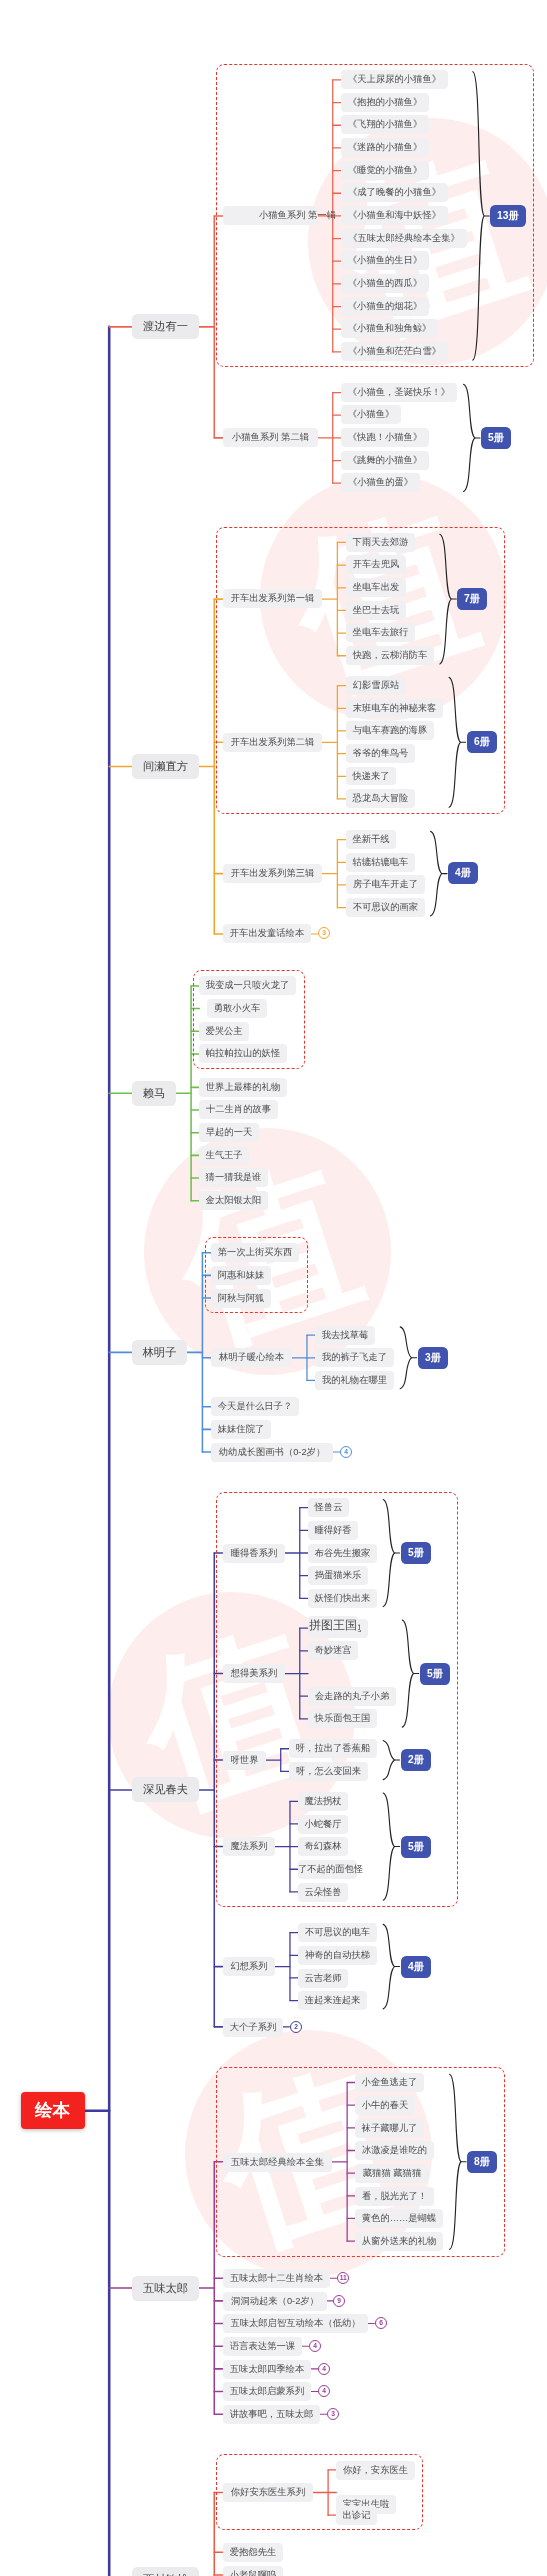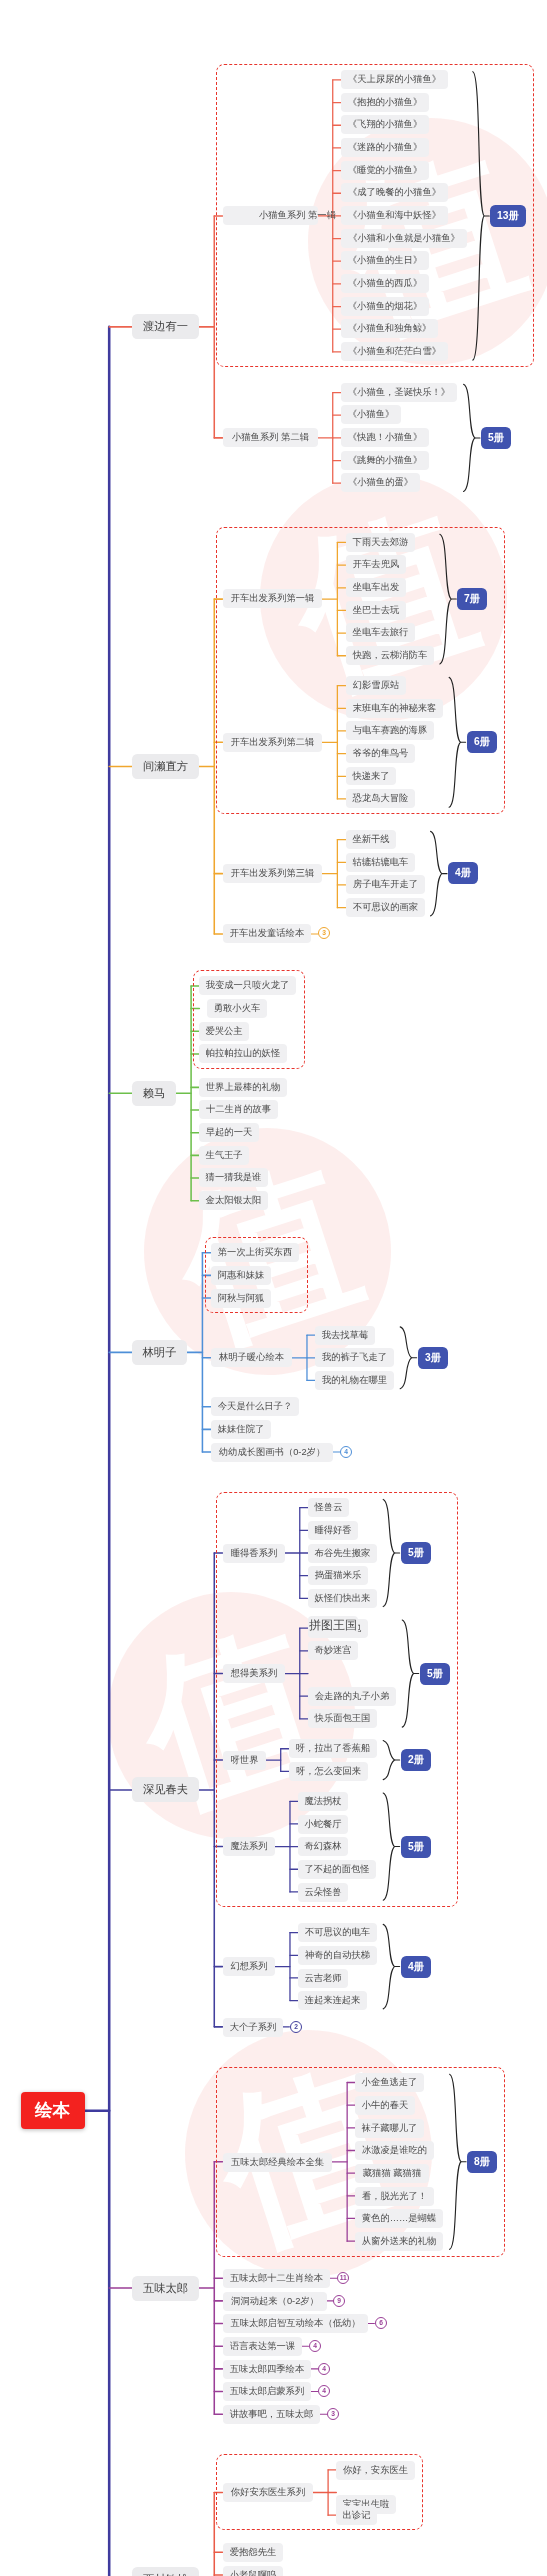--- a/index.html
+++ b/index.html
@@ -350,21 +350,21 @@
 <div id="nodes">
     <div class="node branch" style="left: 132px; top: 314px; width: 67px; height: 25px; line-height: 25px; font-size: 11.3px;">渡边有一</div>
     <div class="node" style="left: 223px; top: 206px; width: 95px; height: 18.5px; line-height: 18.5px; font-size: 9.3px; padding-left: 36px;">小猫鱼系列 第一辑</div>
     <div class="node" style="left: 341px; top: 70px; width: 107px; height: 18.5px; line-height: 18.5px; font-size: 9.3px;">《天上尿尿的小猫鱼》</div>
     <div class="node" style="left: 341px; top: 93px; width: 88px; height: 18.5px; line-height: 18.5px; font-size: 9.3px;">《抱抱的小猫鱼》</div>
     <div class="node" style="left: 341px; top: 115px; width: 88px; height: 18.5px; line-height: 18.5px; font-size: 9.3px;">《飞翔的小猫鱼》</div>
     <div class="node" style="left: 341px; top: 138px; width: 88px; height: 18.5px; line-height: 18.5px; font-size: 9.3px;">《迷路的小猫鱼》</div>
     <div class="node" style="left: 341px; top: 161px; width: 88px; height: 18.5px; line-height: 18.5px; font-size: 9.3px;">《睡觉的小猫鱼》</div>
     <div class="node" style="left: 341px; top: 183px; width: 107px; height: 18.5px; line-height: 18.5px; font-size: 9.3px;">《成了晚餐的小猫鱼》</div>
     <div class="node" style="left: 341px; top: 206px; width: 107px; height: 18.5px; line-height: 18.5px; font-size: 9.3px;">《小猫鱼和海中妖怪》</div>
-    <div class="node" style="left: 341px; top: 229px; width: 126px; height: 18.5px; line-height: 18.5px; font-size: 9.3px;">《小猫和小鱼就是小猫鱼》</div>
+    <div class="node" style="left: 341px; top: 229px; width: 126px; height: 18.5px; line-height: 18.5px; font-size: 9.3px;">《五味太郎经典绘本全集》</div>
     <div class="node" style="left: 341px; top: 251px; width: 88px; height: 18.5px; line-height: 18.5px; font-size: 9.3px;">《小猫鱼的生日》</div>
     <div class="node" style="left: 341px; top: 274px; width: 88px; height: 18.5px; line-height: 18.5px; font-size: 9.3px;">《小猫鱼的西瓜》</div>
     <div class="node" style="left: 341px; top: 297px; width: 88px; height: 18.5px; line-height: 18.5px; font-size: 9.3px;">《小猫鱼的烟花》</div>
     <div class="node" style="left: 341px; top: 319px; width: 97px; height: 18.5px; line-height: 18.5px; font-size: 9.3px;">《小猫鱼和独角鲸》</div>
     <div class="node" style="left: 341px; top: 342px; width: 107px; height: 18.5px; line-height: 18.5px; font-size: 9.3px;">《小猫鱼和茫茫白雪》</div>
     <div class="badge" style="left: 490px; top: 205px; width: 36px; height: 21.6px; line-height: 21.6px;">13册</div>
     <div class="node" style="left: 223px; top: 428px; width: 95px; height: 18.5px; line-height: 18.5px; font-size: 9.3px;">小猫鱼系列 第二辑</div>
     <div class="node" style="left: 341px; top: 383px; width: 116px; height: 18.5px; line-height: 18.5px; font-size: 9.3px;">《小猫鱼，圣诞快乐！》</div>
     <div class="node" style="left: 341px; top: 405px; width: 60px; height: 18.5px; line-height: 18.5px; font-size: 9.3px;">《小猫鱼》</div>
     <div class="node" style="left: 341px; top: 428px; width: 88px; height: 18.5px; line-height: 18.5px; font-size: 9.3px;">《快跑！小猫鱼》</div>
@@ -436,21 +436,21 @@
     <div class="node" style="left: 308px; top: 1709px; width: 69px; height: 18.5px; line-height: 18.5px; font-size: 9.3px;">快乐面包王国</div>
     <div class="badge" style="left: 420px; top: 1663px; width: 30px; height: 21.6px; line-height: 21.6px;">5册</div>
     <div class="node" style="left: 223px; top: 1751px; width: 43px; height: 18.5px; line-height: 18.5px; font-size: 9.3px;">呀世界</div>
     <div class="node" style="left: 289px; top: 1739px; width: 88px; height: 18.5px; line-height: 18.5px; font-size: 9.3px;">呀，拉出了香蕉船</div>
     <div class="node" style="left: 289px; top: 1762px; width: 79px; height: 18.5px; line-height: 18.5px; font-size: 9.3px;">呀，怎么变回来</div>
     <div class="badge" style="left: 401px; top: 1749px; width: 30px; height: 21.6px; line-height: 21.6px;">2册</div>
     <div class="node" style="left: 223px; top: 1837px; width: 52px; height: 18.5px; line-height: 18.5px; font-size: 9.3px;">魔法系列</div>
     <div class="node" style="left: 298px; top: 1792px; width: 50px; height: 18.5px; line-height: 18.5px; font-size: 9.3px;">魔法拐杖</div>
     <div class="node" style="left: 298px; top: 1815px; width: 50px; height: 18.5px; line-height: 18.5px; font-size: 9.3px;">小蛇餐厅</div>
     <div class="node" style="left: 298px; top: 1837px; width: 50px; height: 18.5px; line-height: 18.5px; font-size: 9.3px;">奇幻森林</div>
-    <div class="node" style="left: 298px; top: 1860px; width: 78px; height: 18.5px; line-height: 18.5px; font-size: 9.3px;">了不起的面包怪</div>
+    <div class="node" style="left: 298px; top: 1860px; width: 59px; height: 18.5px; line-height: 18.5px; font-size: 9.3px;">了不起的面包怪</div>
     <div class="node" style="left: 298px; top: 1883px; width: 50px; height: 18.5px; line-height: 18.5px; font-size: 9.3px;">云朵怪兽</div>
     <div class="badge" style="left: 401px; top: 1836px; width: 30px; height: 21.6px; line-height: 21.6px;">5册</div>
     <div class="node" style="left: 223px; top: 1957px; width: 52px; height: 18.5px; line-height: 18.5px; font-size: 9.3px;">幻想系列</div>
     <div class="node" style="left: 298px; top: 1923px; width: 79px; height: 18.5px; line-height: 18.5px; font-size: 9.3px;">不可思议的电车</div>
     <div class="node" style="left: 298px; top: 1946px; width: 79px; height: 18.5px; line-height: 18.5px; font-size: 9.3px;">神奇的自动扶梯</div>
     <div class="node" style="left: 298px; top: 1969px; width: 50px; height: 18.5px; line-height: 18.5px; font-size: 9.3px;">云吉老师</div>
     <div class="node" style="left: 298px; top: 1991px; width: 69px; height: 18.5px; line-height: 18.5px; font-size: 9.3px;">连起来连起来</div>
     <div class="badge" style="left: 401px; top: 1956px; width: 30px; height: 21.6px; line-height: 21.6px;">4册</div>
     <div class="node" style="left: 223px; top: 2018px; width: 60px; height: 18.5px; line-height: 18.5px; font-size: 9.3px;">大个子系列</div>
     <div class="circ" style="left: 290px; top: 2021px; width: 12.4px; height: 12.4px; line-height: 10.3px; border: 1px solid rgb(66, 63, 156); color: rgb(66, 63, 156);">2</div>

